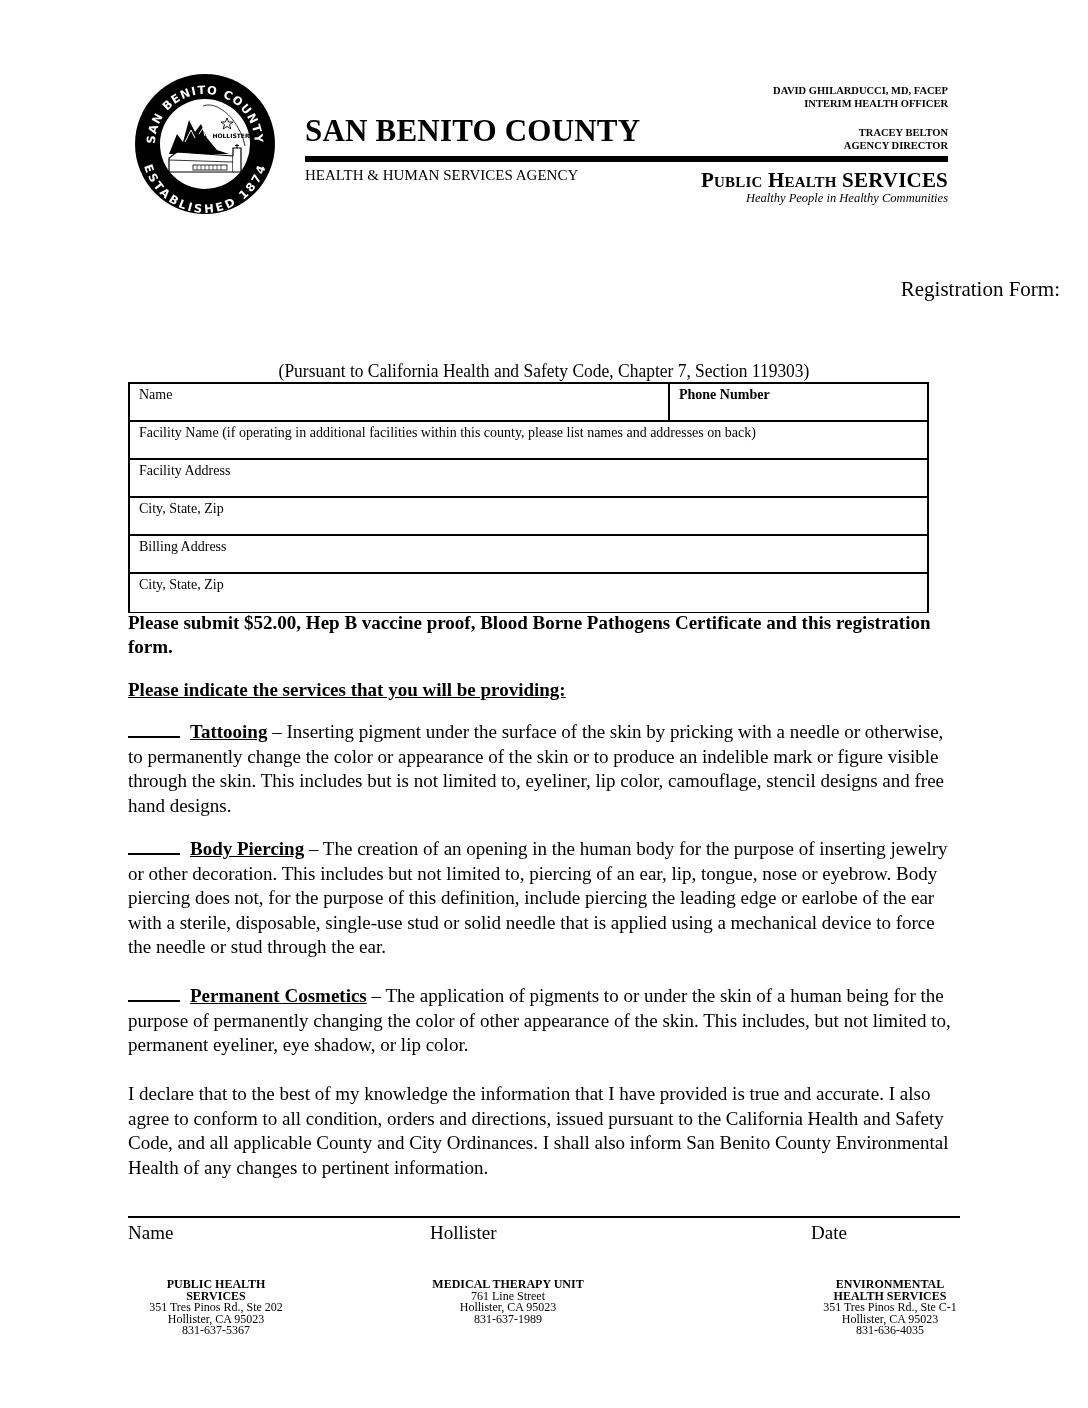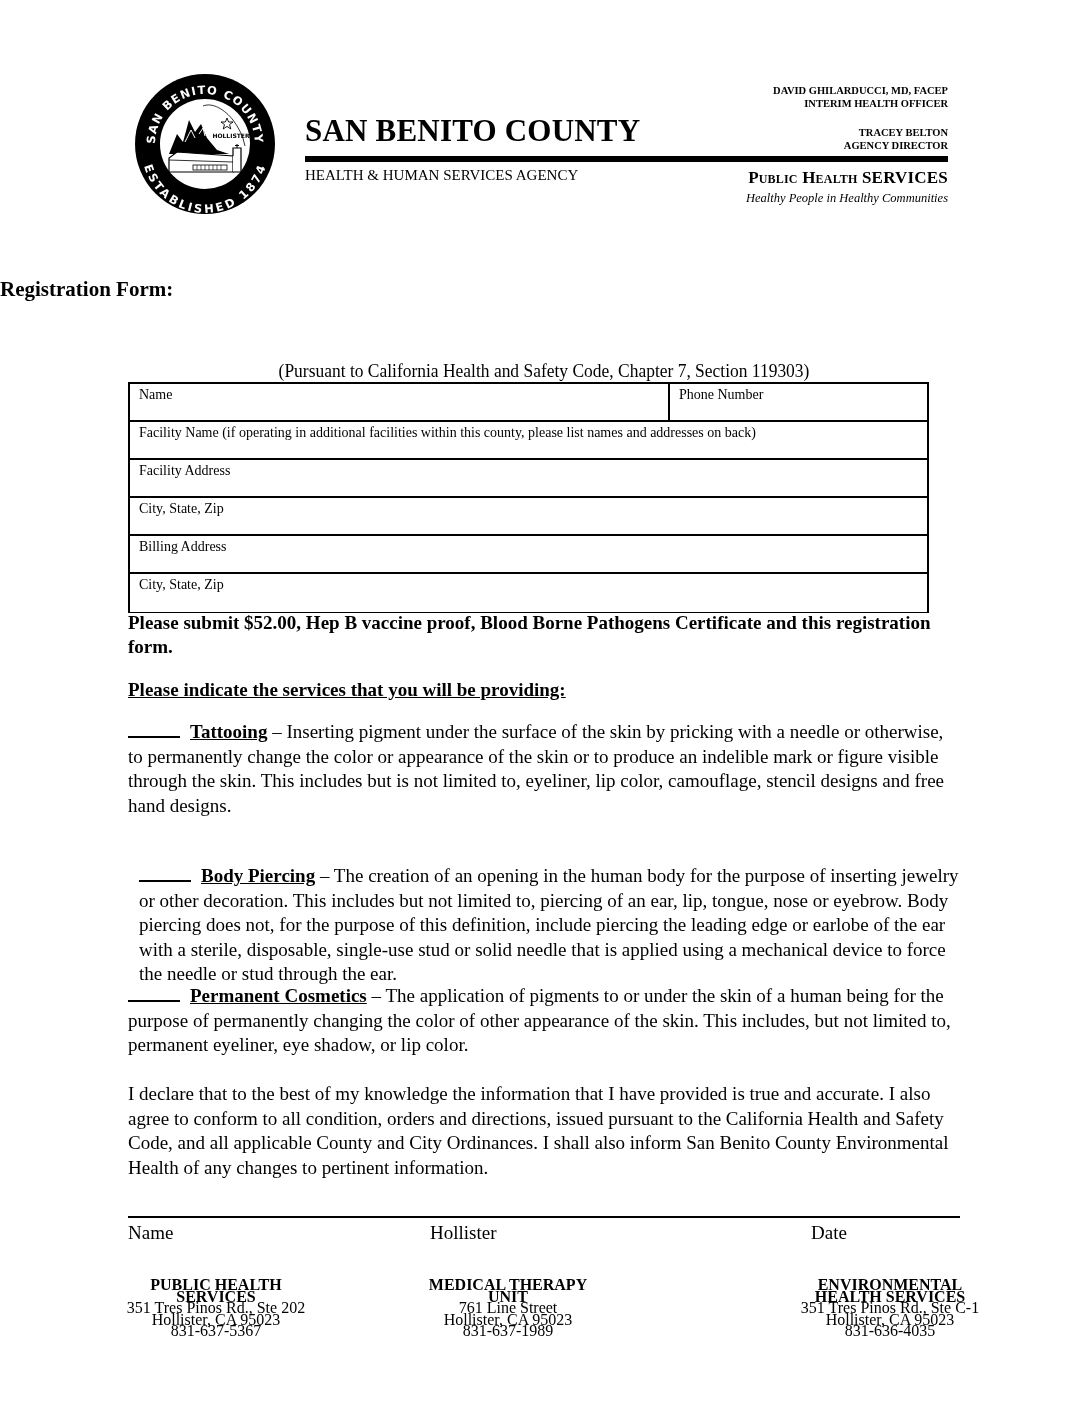--- a/index.html
+++ b/index.html
@@ -8,53 +8,53 @@
 
   .abs { position: absolute; }
 
   
   .seal { left: 133px; top: 72px; width: 144px; height: 144px; }
   .county-title { left: 305px; top: 113px; font-size: 31px; font-weight: bold; letter-spacing: 0.2px; white-space: nowrap; }
   .header-rule { left: 305px; top: 156px; width: 643px; height: 6px; background: #000; }
   .agency-sub { left: 305px; top: 167px; font-size: 15px; white-space: nowrap; }
   .officer-block { right: 140px; top: 84px; text-align: right; font-size: 10.5px; font-weight: bold; line-height: 13px; white-space: nowrap; }
   .director-block { right: 140px; top: 126px; text-align: right; font-size: 10.5px; font-weight: bold; line-height: 13px; white-space: nowrap; margin-left: 29px; }
-  .phs-title { right: 140px; top: 168px; font-size: 17px; font-weight: bold; white-space: nowrap; font-variant: small-caps; letter-spacing: 0.2px; }
+  .phs-title { right: 140px; top: 168px; font-size: 21px; font-weight: bold; white-space: nowrap; font-variant: small-caps; letter-spacing: 0.2px; }
   .phs-tagline { right: 140px; top: 191px; font-size: 12.5px; font-style: italic; white-space: nowrap; }
 
   
-  .form-title { left: 0; width: 1060px; top: 275px; text-align: left; font-weight: bold; font-size: 21px; line-height: 28px; }
+  .form-title { left: 0; width: 1060px; top: 275px; text-align: right; font-weight: normal; font-size: 21px; line-height: 28px; }
   .form-subtitle { left: 0; width: 1088px; top: 359px; text-align: center; font-size: 18px; line-height: 24px; transform: scaleX(0.97); }
 
   
   .form-box { left: 128px; top: 382px; width: 801px; border: 2px solid #000; border-bottom: 1px solid #000; }
   .form-row { display: flex; border-bottom: 2px solid #000; height: 38px; }
   .form-row:last-child { border-bottom: none; }
   .form-cell { padding: 3px 9px; font-size: 14px; line-height: 16px; flex: 1; }
-  .form-cell.split { border-left: 2px solid #000; flex: 0 0 259px; }
+  .form-cell.split { border-left: 2px solid #000; flex: 0 0 259px; font-weight: bold; }
 
   
   .submit-note { left: 128px; top: 611px; width: 830px; font-size: 19px; font-weight: bold; line-height: 24px; }
   .services-heading { left: 128px; top: 679px; font-size: 19px; font-weight: bold; text-decoration: underline; white-space: nowrap; }
   .service { left: 128px; width: 830px; font-size: 19px; line-height: 24.5px; }
   .service .blank { display: inline-block; width: 52px; border-bottom: 2px solid #000; height: 14px; margin-right: 10px; vertical-align: baseline; }
   .service .svc-name { font-weight: bold; text-decoration: underline; }
   .svc-tattoo { top: 720px; }
-  .svc-piercing { top: 864px; margin-left: 11px; }
+  .svc-piercing { top: 837px; }
   .svc-cosmetics { top: 984px; }
 
   .declaration { left: 128px; top: 1082px; width: 830px; font-size: 19px; line-height: 24.5px; }
 
   .sig-rule { left: 128px; top: 1216px; width: 832px; height: 2px; background: #000; }
   .sig-label { top: 1222px; font-size: 19px; }
   .sig-name { left: 128px; }
   .sig-signature { left: 430px; }
   .sig-date { left: 811px; }
 
-  .footer-col { top: 1279px; width: 200px; text-align: center; font-size: 16px; line-height: 11.5px; }
+  .footer-col { top: 1279px; width: 200px; text-align: center; font-size: 12px; line-height: 11.5px; }
   .footer-col .fc-title { font-weight: bold; }
   .fc-1 { left: 116px; }
   .fc-2 { left: 408px; }
   .fc-3 { left: 790px; }
 </style>
 </head>
 <body>
 
 <div class="abs seal">
   <svg width="144" height="144" viewBox="0 0 144 144">

